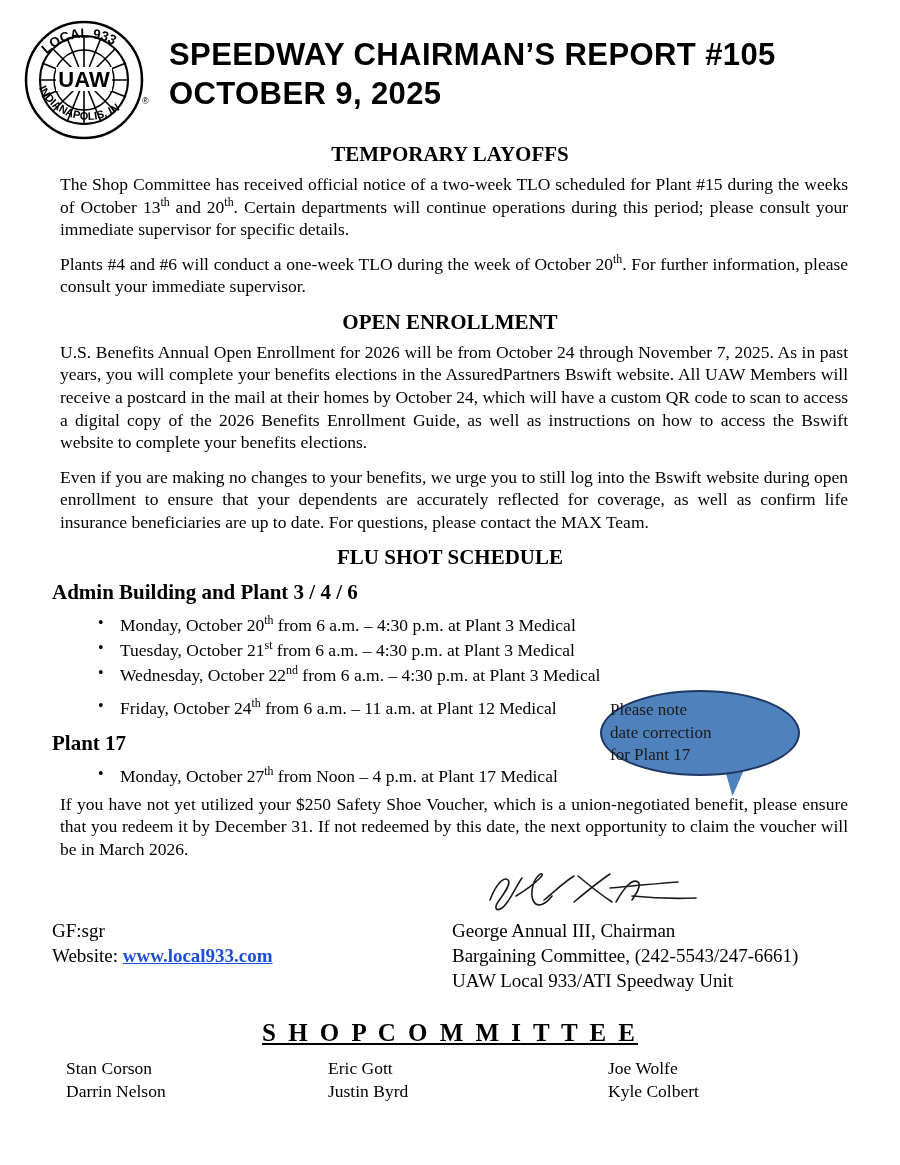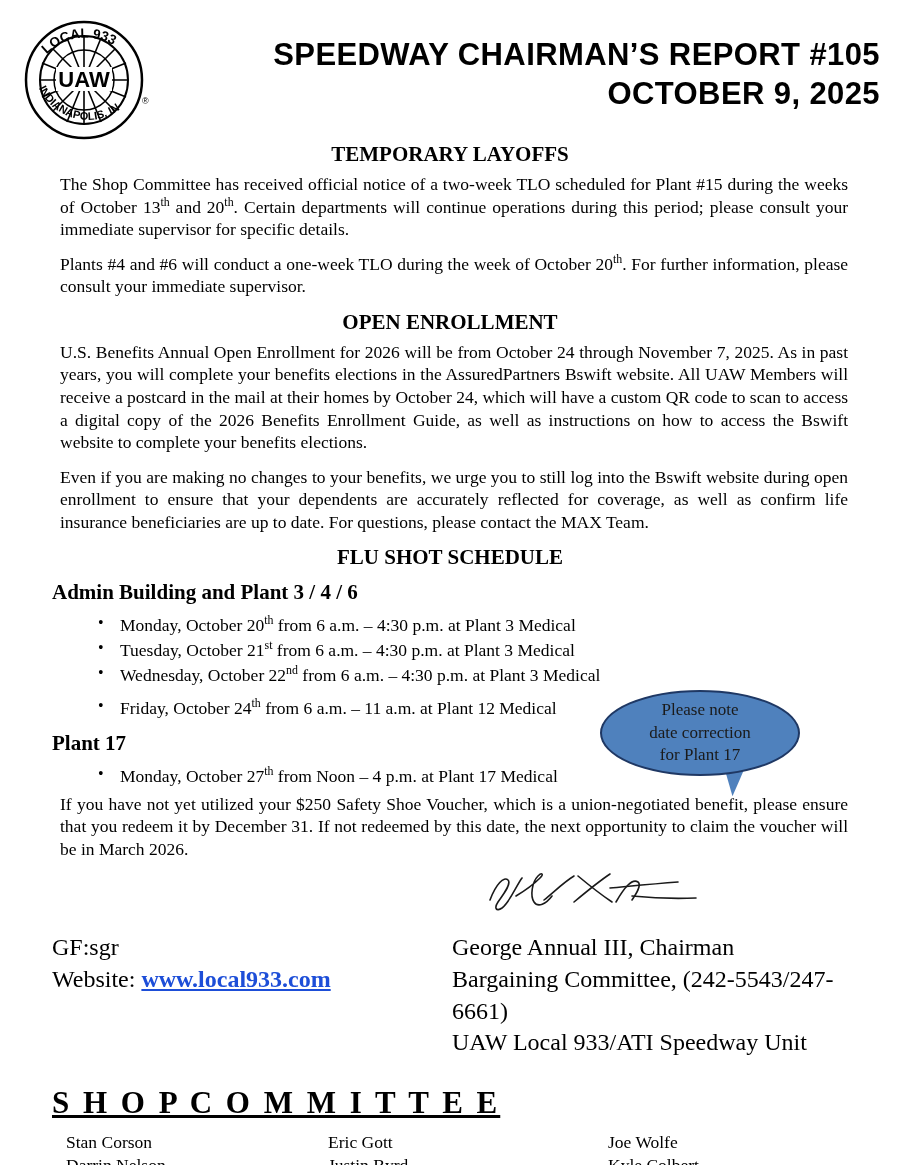--- a/index.html
+++ b/index.html
@@ -29,24 +29,24 @@
   }
   .logo {
     position: absolute;
     left: 14px;
     top: 10px;
     width: 140px;
     height: 140px;
   }
   .title-block {
     position: absolute;
-    left: 160px;
+    left: 169px;
     top: 36px;
     width: 720px;
-    text-align: right;
+    text-align: left;
     font-family: "Liberation Sans", sans-serif;
     font-weight: bold;
     font-size: 31px;
     line-height: 1.25;
     letter-spacing: 0.4px;
   }
 
   
   .content {
     position: relative;
@@ -95,21 +95,20 @@
   .callout {
     position: absolute;
     right: 100px;
     top: 690px;
     width: 196px;
     height: 82px;
     background: #4f81bd;
     border: 2px solid #1f3864;
     border-radius: 50% / 50%;
     color: #1a1a1a;
-    text-align: center;
     font-size: 17px;
     line-height: 1.32;
     display: flex;
     align-items: center;
     justify-content: center;
     z-index: 5;
   }
   .callout .inner { width: 100%; padding: 0 8px; }
   .callout-tail {
     position: absolute;
@@ -127,37 +126,36 @@
   
   .signature {
     position: relative;
     height: 46px;
     margin-top: 10px;
   }
   .signature svg { position: absolute; left: 430px; top: -6px; }
 
   .sign-block {
     display: flex;
-    margin-top: 14px;
-    font-size: 24px;
+    font-size: 19px;
     line-height: 1.32;
   }
   .sign-left { width: 400px; }
   .sign-right { flex: 1; }
   .weblink {
     color: #1d4ed8;
     text-decoration: underline;
     font-weight: bold;
   }
 
   
   h2.committee {
-    text-align: left;
-    font-weight: bold;
-    font-size: 31px;
+    text-align: center;
+    font-weight: bold;
+    font-size: 25px;
     letter-spacing: 3px;
     text-decoration: underline;
     margin: 26px 0 10px 0;
   }
   .committee-cols {
     display: flex;
     font-size: 17.5px;
     line-height: 1.3;
     padding: 0 14px;
   }

